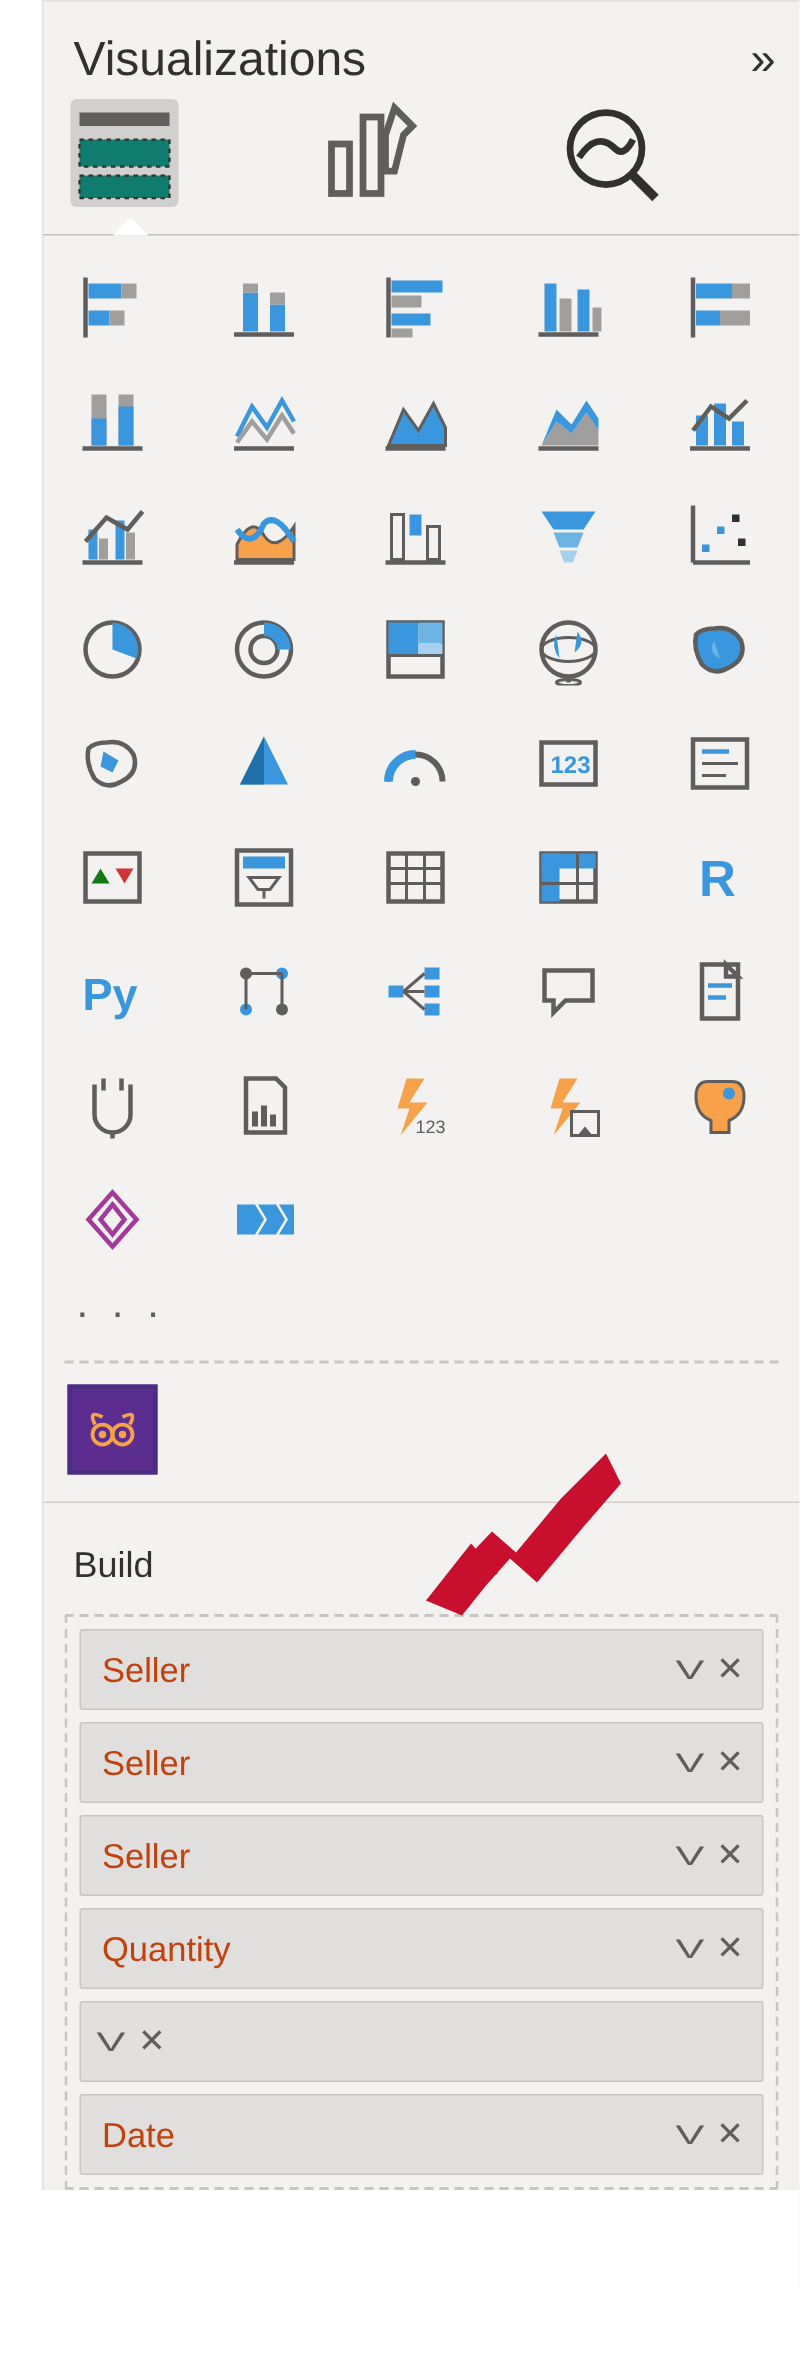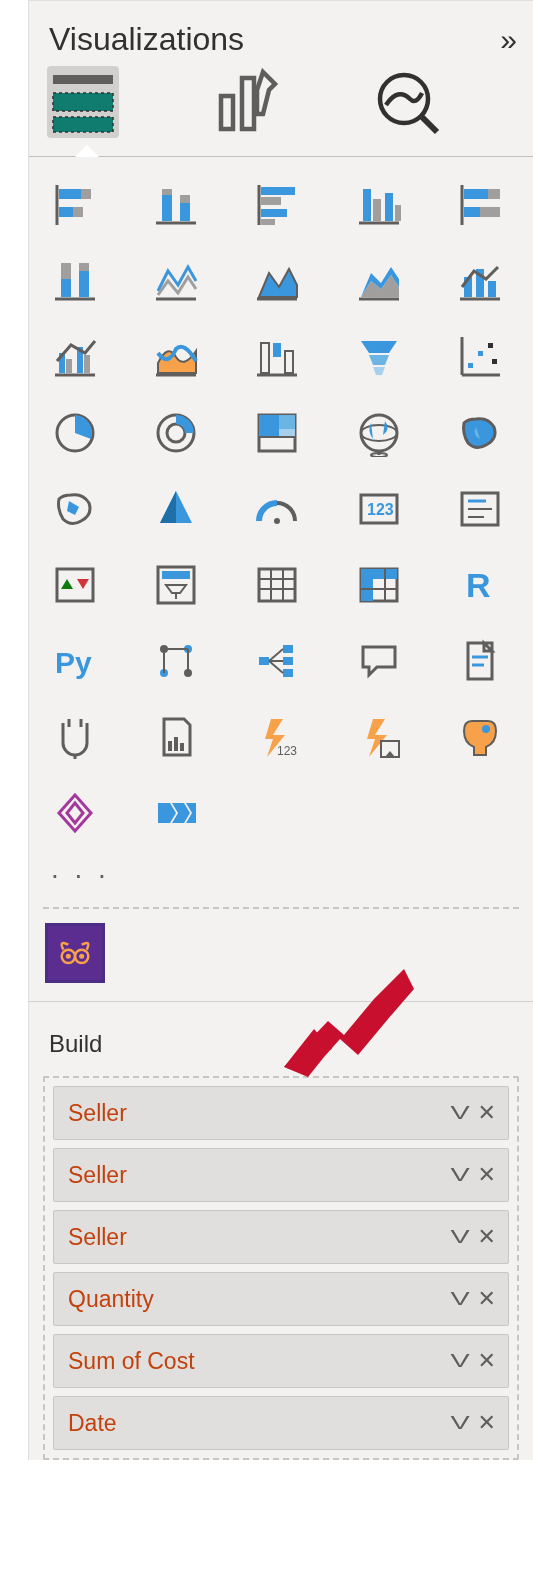--- a/index.html
+++ b/index.html
@@ -446,21 +446,20 @@
         </div>
     </div>
     <div class="pill">
       <span class="lbl">Quantity</span>
       <div class="ctrls">
           <span class="chev">V</span>
           <span class="x">✕</span>
         </div>
     </div>
     <div class="pill">
-      <span class="lbl">Sum of Cost</span>
       <div class="ctrls">
           <span class="chev">V</span>
           <span class="x">✕</span>
         </div>
     </div>
     <div class="pill">
       <span class="lbl">Date</span>
       <div class="ctrls">
           <span class="chev">V</span>
           <span class="x">✕</span>

